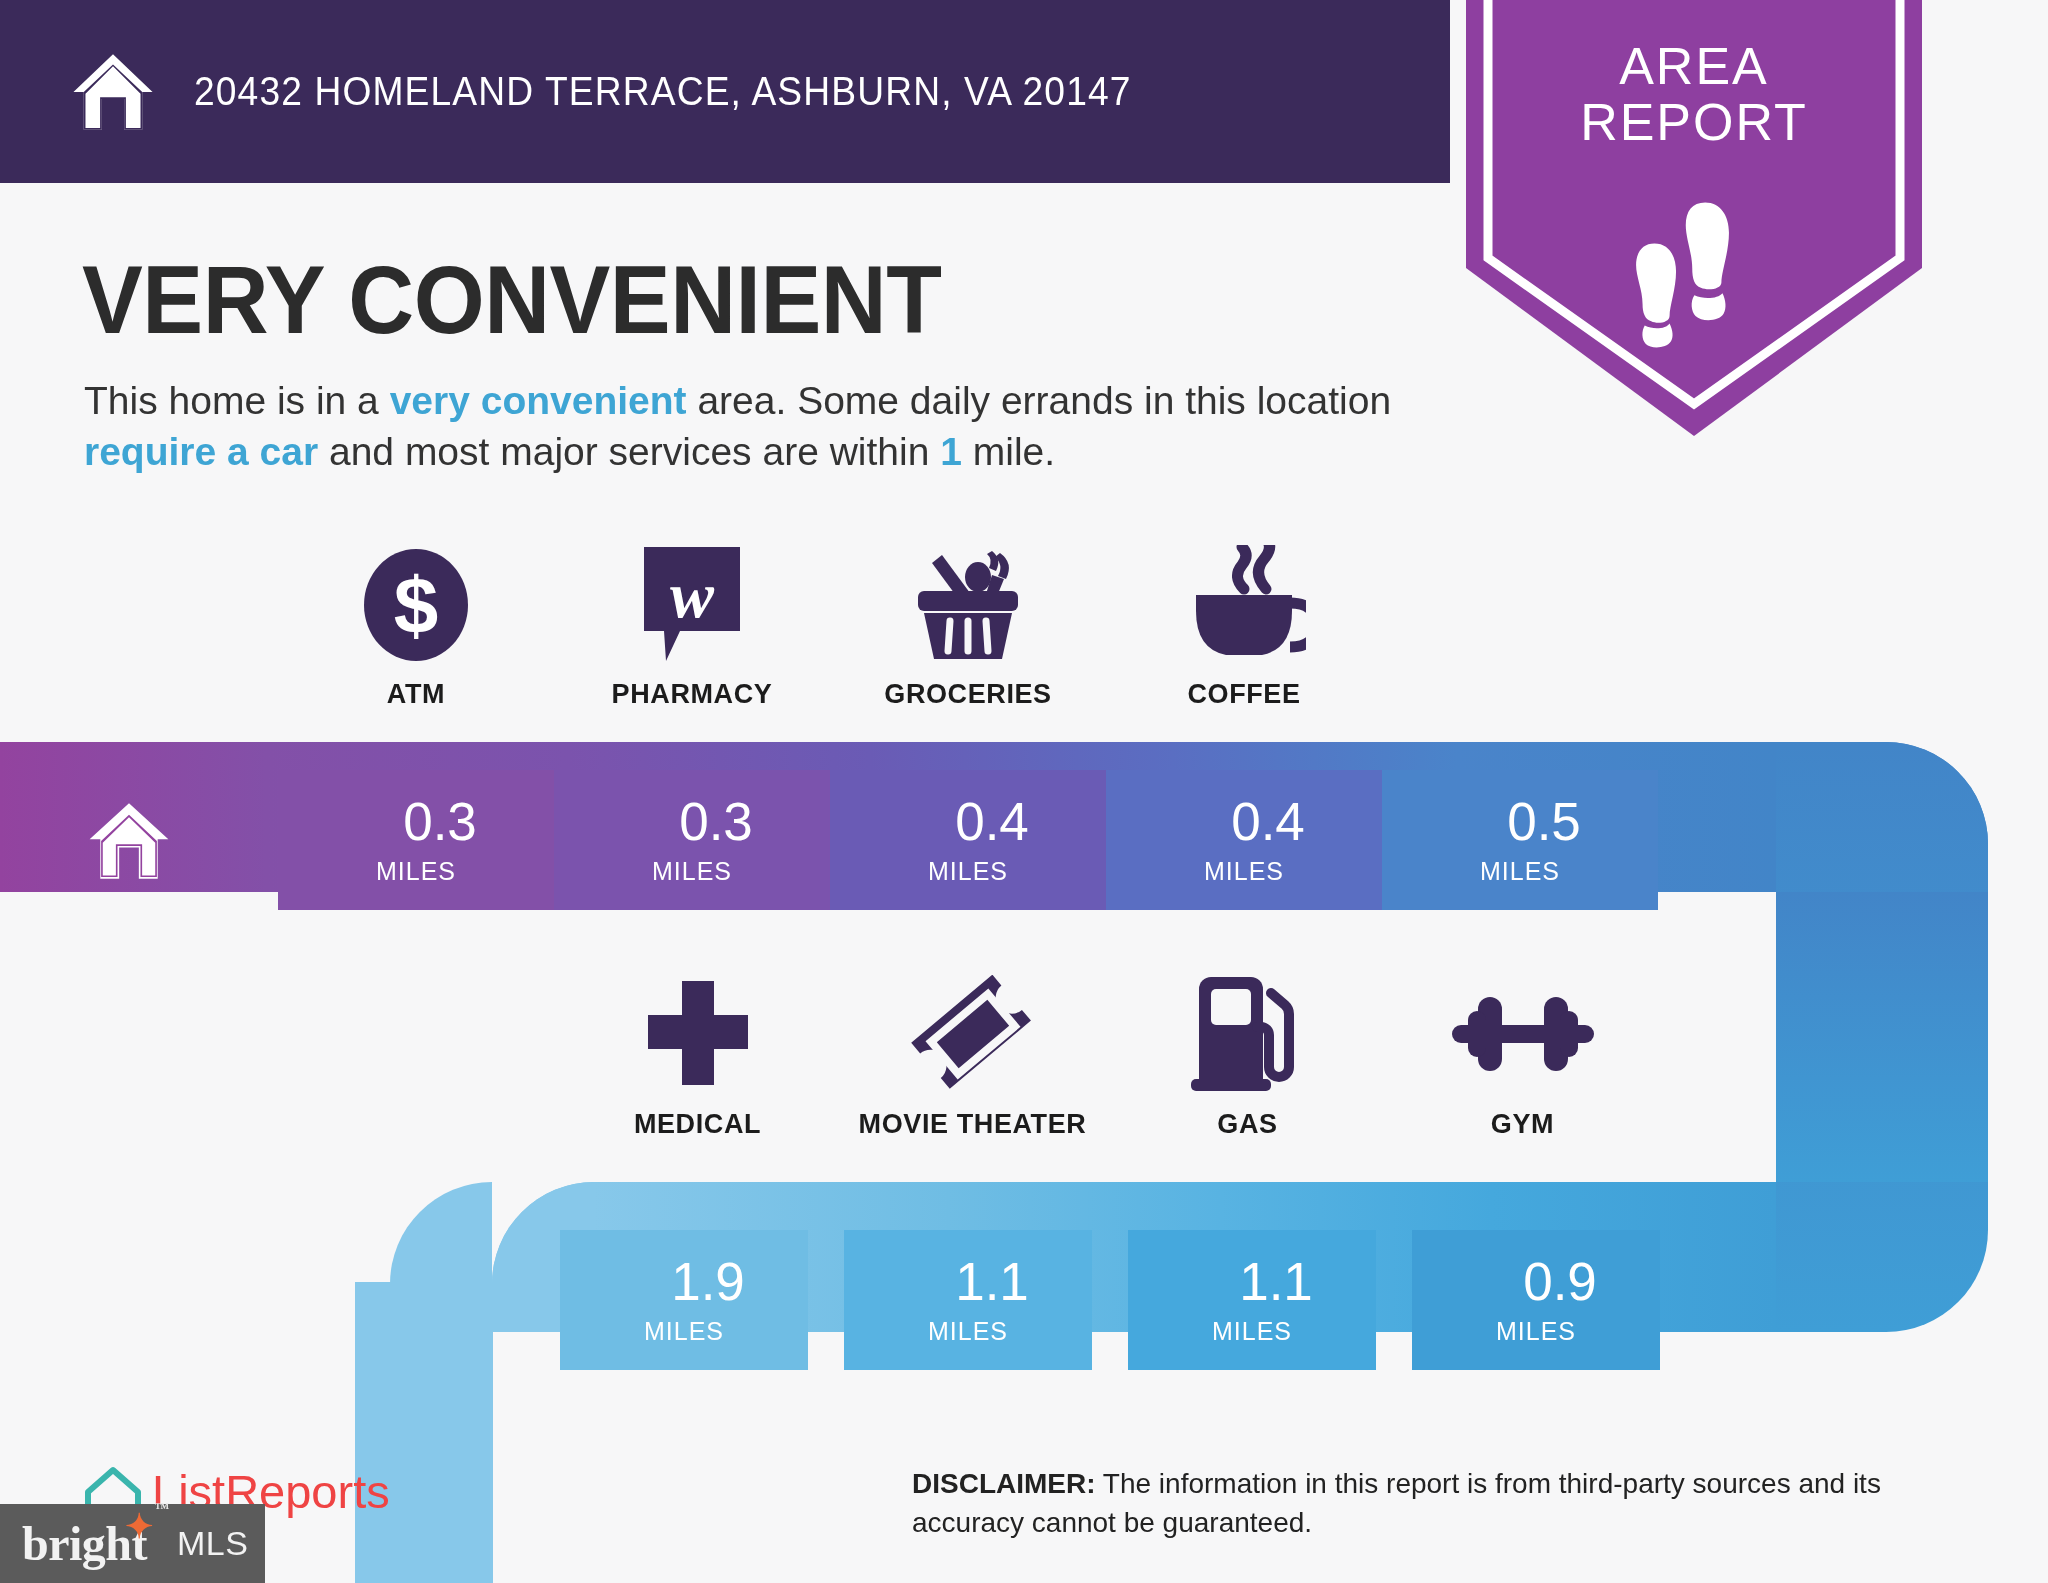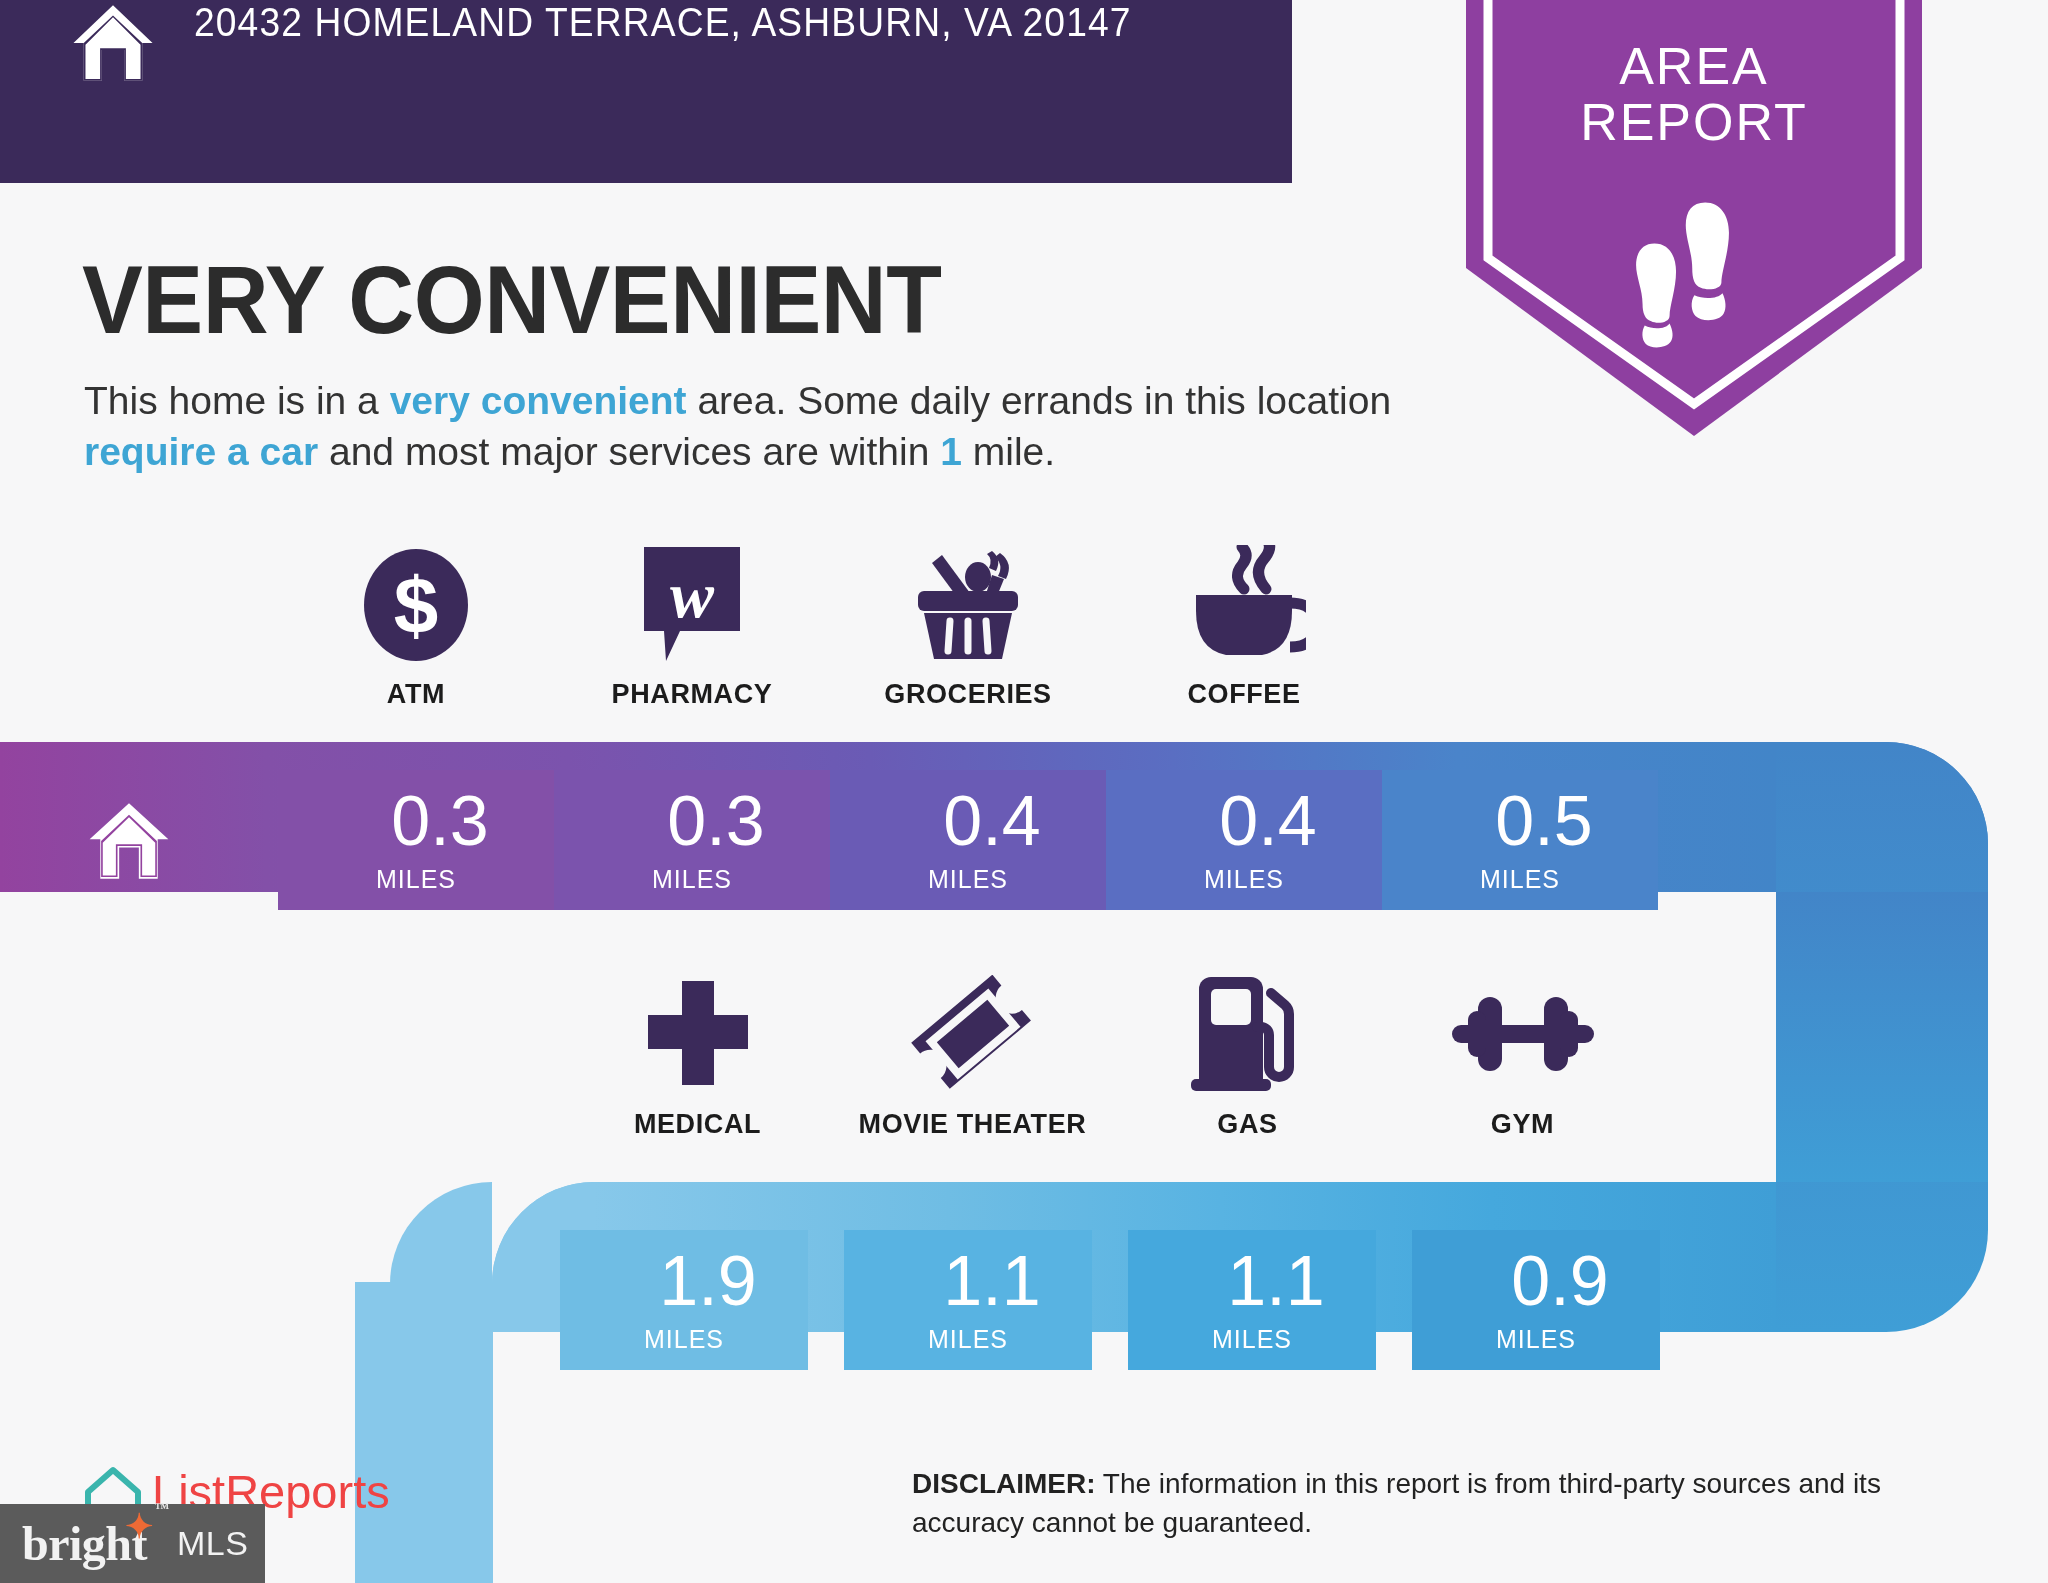--- a/index.html
+++ b/index.html
@@ -7,23 +7,23 @@
   body {
     font-family: "Liberation Sans", "DejaVu Sans", sans-serif;
     background: #f7f7f8;
     overflow: hidden;
     position: relative;
   }
 
   
   #header-bar {
     position: absolute; left: 0; top: 0;
-    width: 1292px; height: 183px;
+    width: 1450px; height: 183px;
     background: #3b2a5a;
-    display: flex; align-items: flex-start;
+    display: flex; align-items: center;
   }
   #header-home-icon {
     margin-left: 70px; width: 86px; height: 86px; flex: 0 0 auto;
   }
   #header-address {
     margin-left: 38px;
     color: #ffffff;
     font-size: 40px;
     letter-spacing: 1.2px;
     font-weight: 400;
@@ -91,21 +91,21 @@
 
   
   .dist-row { position: absolute; display: flex; }
   #dist-row-1 { left: 278px; top: 770px; width: 1380px; height: 140px; }
   #dist-row-2 { left: 560px; top: 1230px; width: 1100px; height: 140px; gap: 36px; }
   .dist-cell {
     width: 276px; display: flex; flex-direction: column;
     align-items: center; justify-content: center; color: #fff;
   }
   .dist-value {
-    font-size: 70px; font-weight: 300; line-height: 1;
+    font-size: 53px; font-weight: 300; line-height: 1;
     font-family: "Liberation Sans Narrow","Liberation Sans", sans-serif;
     margin-left: 48px;
   }
   .dist-unit {
     font-size: 25px; font-weight: 400; margin-top: 9px; letter-spacing: 1px;
     font-family: "Liberation Sans Narrow","Liberation Sans", sans-serif;
   }
   #home-marker { position: absolute; left: 88px; top: 800px; width: 82px; height: 80px; }
 
   

